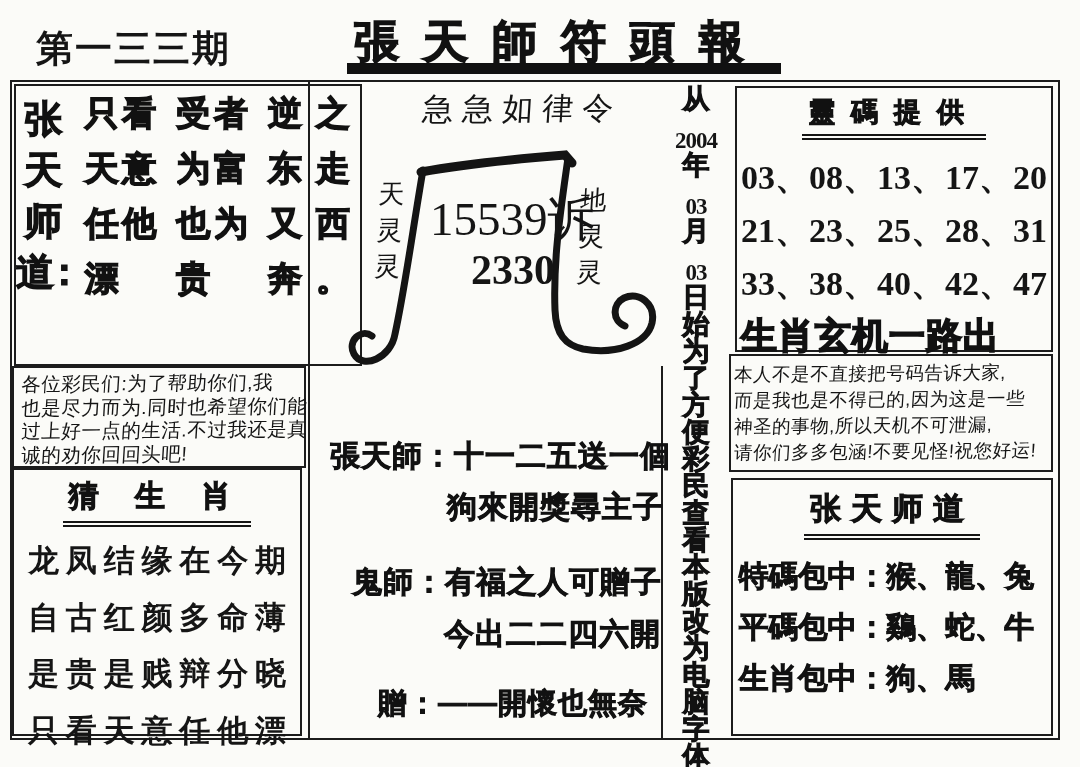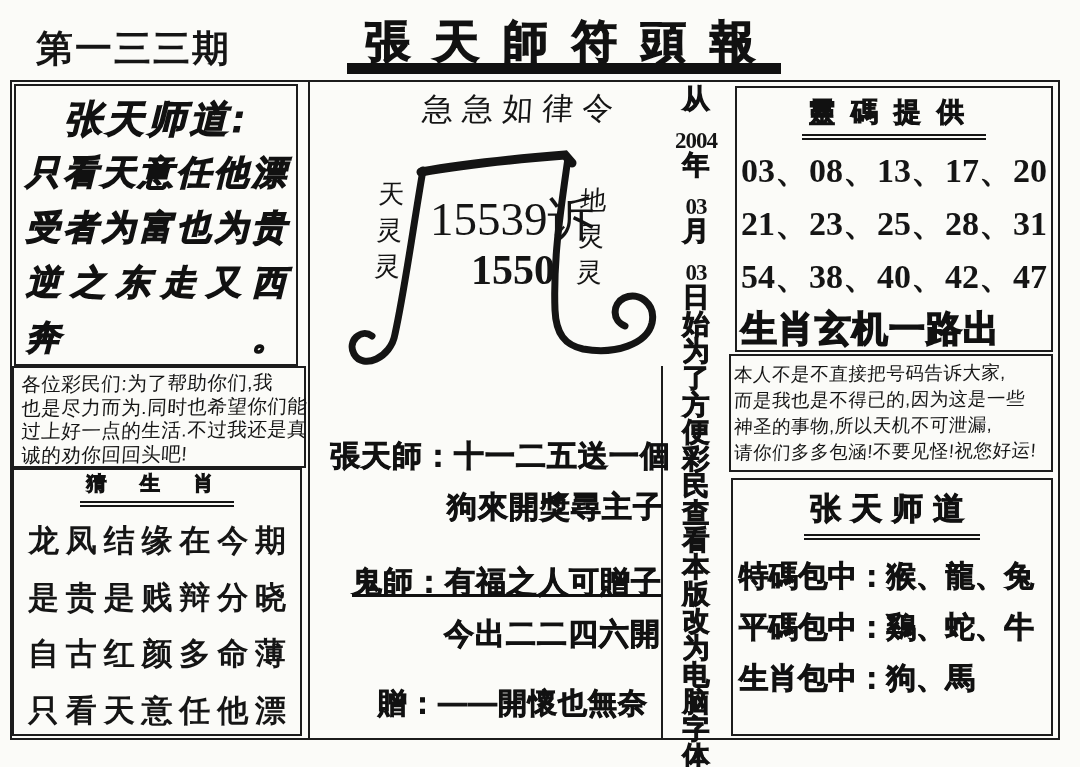--- a/index.html
+++ b/index.html
@@ -4,77 +4,77 @@
 <style>
   html,body{margin:0;padding:0;}
   .page{
     position:relative;width:1080px;height:767px;overflow:hidden;
     background:#fbfbf8;color:#151515;
     font-family:"Liberation Sans","DejaVu Sans",sans-serif;
   }
   
   .issue{position:absolute;left:36px;top:24px;font-family:"Liberation Serif","DejaVu Serif",serif;
     font-weight:700;font-size:37px;letter-spacing:2px;}
-  .masthead{position:absolute;left:330px;top:12px;width:460px;text-align:center;
+  .masthead{position:absolute;left:330px;top:12px;width:460px;text-align:left;
     font-weight:900;font-size:45px;letter-spacing:24px;text-indent:24px;font-family:Liberation Serif, serif;
     -webkit-text-stroke:1.5px #111;}
   .masthead-bar{position:absolute;left:347px;top:63px;width:434px;height:11px;background:#111;}
   
   .frame{position:absolute;left:10px;top:80px;width:1046px;height:656px;border:2px solid #1c1c1c;}
   .divider{position:absolute;background:#1c1c1c;}
   .div-left{left:308px;top:80px;width:2px;height:658px;}
   .div-mid{left:661px;top:366px;width:2px;height:372px;}
   
   .box{position:absolute;border:2px solid #1c1c1c;background:transparent;box-sizing:border-box;}
   .dbl-underline{display:inline-block;border-bottom:6px double #151515;padding:0 6px 4px 6px;}
   
-  .dao-box{left:14px;top:84px;width:284px;height:282px;display:flex;flex-direction:column;font-style:italic;}
+  .dao-box{left:14px;top:84px;width:348px;height:282px;display:flex;flex-direction:row;}
   .dao-title{text-align:center;font-weight:900;font-size:38px;letter-spacing:4px;margin-top:8px;
     -webkit-text-stroke:1.2px #111;}
   .dao-line{font-weight:900;font-size:34px;line-height:55px;padding:0 10px;
     text-align:justify;text-align-last:justify;-webkit-text-stroke:1.4px #111;}
   .note-box{left:12px;top:366px;width:294px;height:102px;padding:5px 8px;box-sizing:border-box;}
   .hand{font-size:19.5px;line-height:23.5px;letter-spacing:0.5px;transform:skewX(-4deg) rotate(-0.5deg);
     transform-origin:left top;white-space:nowrap;}
   .cai-box{left:12px;top:468px;width:290px;height:268px;text-align:center;}
-  .cai-title{font-weight:900;font-size:20px;letter-spacing:14px;
+  .cai-title{font-weight:900;font-size:30px;letter-spacing:14px;margin-top:6px;
     -webkit-text-stroke:1px #111;}
   .cai-line{font-family:"Liberation Serif","DejaVu Serif",serif;font-weight:700;font-size:31px;
     line-height:56.5px;padding:0 14px;text-align:justify;text-align-last:justify;}
   .cai-lines{margin-top:6px;}
   
   .incantation{position:absolute;left:408px;top:98px;width:230px;text-align:center;
     font-size:31px;letter-spacing:9px;}
   .spirit{position:absolute;font-size:26px;line-height:36px;text-align:center;width:34px;}
   .spirit-left{left:376px;top:176px;}
   .spirit-right{left:578px;top:182px;}
   .talisman-num-big{position:absolute;left:430px;top:188px;
     font-family:"Liberation Serif","DejaVu Serif",serif;font-weight:400;font-size:47px;letter-spacing:0px;}
   .talisman-num-small{position:absolute;left:448px;top:246px;width:130px;text-align:center;
     font-family:"Liberation Serif","DejaVu Serif",serif;font-weight:700;font-size:42px;}
   .m-line{position:absolute;font-weight:800;font-size:30px;letter-spacing:1px;
     -webkit-text-stroke:0.8px #111;white-space:nowrap;}
   .m0{left:330px;top:436px;}
   .m1{left:447px;top:487px;}
-  .m2{left:352px;top:562px;text-decoration:underline;}
+  .m2{left:352px;top:562px;}
   .m3{left:444px;top:614px;}
   .m4{left:378px;top:684px;font-size:29px;}
   
   .vert-col{position:absolute;left:662px;top:86px;width:68px;height:650px;
     display:flex;flex-direction:column;justify-content:space-between;align-items:center;}
   .vc{font-weight:900;font-size:27px;line-height:27px;-webkit-text-stroke:1px #111;}
   .vd{font-family:"Liberation Serif","DejaVu Serif",serif;font-weight:700;font-size:23px;line-height:23px;
     letter-spacing:-1px;margin-top:16px;}
   
   .lingma-box{left:735px;top:86px;width:318px;height:266px;text-align:center;}
   .lingma-title{font-weight:900;font-size:27px;letter-spacing:16px;margin-top:6px;
     -webkit-text-stroke:1px #111;}
   .lingma-row{font-family:"Liberation Serif","DejaVu Serif",serif;font-weight:700;font-size:34px;
     line-height:53px;padding:0 4px;text-align:justify;text-align-last:justify;}
-  .lingma-rows{margin-top:4px;}
+  .lingma-rows{margin-top:11px;}
   .lingma-slogan{font-weight:900;font-size:36px;letter-spacing:1px;text-align:left;padding-left:4px;
     -webkit-text-stroke:1.6px #111;margin-top:2px;}
   .rnote-box{left:729px;top:354px;width:324px;height:118px;padding:6px 4px;box-sizing:border-box;}
   .rhand{font-size:18.5px;line-height:26px;}
   .bizhong-box{left:731px;top:478px;width:322px;height:258px;}
   .bizhong-title-wrap{text-align:center;margin-top:8px;}
   .bizhong-title{font-weight:900;font-size:31px;letter-spacing:10px;-webkit-text-stroke:1px #111;}
   .bizhong-row{font-weight:900;font-size:29.5px;line-height:51px;padding-left:6px;white-space:nowrap;
     -webkit-text-stroke:0.9px #111;}
   .bizhong-rows{margin-top:10px;}
@@ -104,22 +104,22 @@
     <div class="hand">各位彩民们:为了帮助你们,我</div>
     <div class="hand">也是尽力而为.同时也希望你们能</div>
     <div class="hand">过上好一点的生活.不过我还是真</div>
     <div class="hand">诚的劝你回回头吧!</div>
   </div>
 
   <div class="box cai-box">
     <span class="cai-title dbl-underline">猜 生 肖</span>
     <div class="cai-lines">
       <div class="cai-line">龙凤结缘在今期</div>
+      <div class="cai-line">自古红颜多命薄</div>
       <div class="cai-line">是贵是贱辩分晓</div>
-      <div class="cai-line">自古红颜多命薄</div>
       <div class="cai-line">只看天意任他漂</div>
     </div>
   </div>
 
   <div class="incantation hand" style="white-space:nowrap">急急如律令</div>
 
   <svg class="talisman" width="350" height="240" viewBox="0 0 350 240">
     <path d="M 96 34 C 140 26, 190 21, 240 17 L 247 25" fill="none" stroke="#141414" stroke-width="9" stroke-linecap="round"></path>
     <path d="M 98 32 C 88 90, 80 150, 70 196 C 66 220, 38 232, 29 216 C 22 203, 36 190, 47 198" fill="none" stroke="#141414" stroke-width="7" stroke-linecap="round"></path>
     <path d="M 243 20 C 236 70, 228 120, 230 172 C 231 196, 240 207, 258 211 C 290 217, 322 206, 327 185 C 331 166, 314 153, 299 160 C 287 166, 287 183, 300 188" fill="none" stroke="#141414" stroke-width="7" stroke-linecap="round"></path>
@@ -130,21 +130,21 @@
     <div>灵</div>
     <div>灵</div>
   </div>
   <div class="spirit spirit-right hand">
     <div>地</div>
     <div>灵</div>
     <div>灵</div>
   </div>
 
   <div class="talisman-num-big">15539诉</div>
-  <div class="talisman-num-small">1550</div>
+  <div class="talisman-num-small">2330</div>
 
   <div class="m-line m0">張天師：十一二五送一個</div>
   <div class="m-line m1">狗來開獎尋主子</div>
   <div class="m-line m2">鬼師：有福之人可贈子</div>
   <div class="m-line m3">今出二二四六開</div>
   <div class="m-line m4">贈：——開懷也無奈</div>
 
   <div class="vert-col">
     <span class="vc">从</span>
     <span class="vd">2004</span>
@@ -170,21 +170,21 @@
     <span class="vc">脑</span>
     <span class="vc">字</span>
     <span class="vc">体</span>
   </div>
 
   <div class="box lingma-box">
     <span class="lingma-title dbl-underline">靈碼提供</span>
     <div class="lingma-rows">
       <div class="lingma-row">03、08、13、17、20</div>
       <div class="lingma-row">21、23、25、28、31</div>
-      <div class="lingma-row">54、38、40、42、47</div>
+      <div class="lingma-row">33、38、40、42、47</div>
     </div>
     <div class="lingma-slogan">生肖玄机一路出</div>
   </div>
 
   <div class="box rnote-box">
     <div class="hand rhand">本人不是不直接把号码告诉大家,</div>
     <div class="hand rhand">而是我也是不得已的,因为这是一些</div>
     <div class="hand rhand">神圣的事物,所以天机不可泄漏,</div>
     <div class="hand rhand">请你们多多包涵!不要见怪!祝您好运!</div>
   </div>

